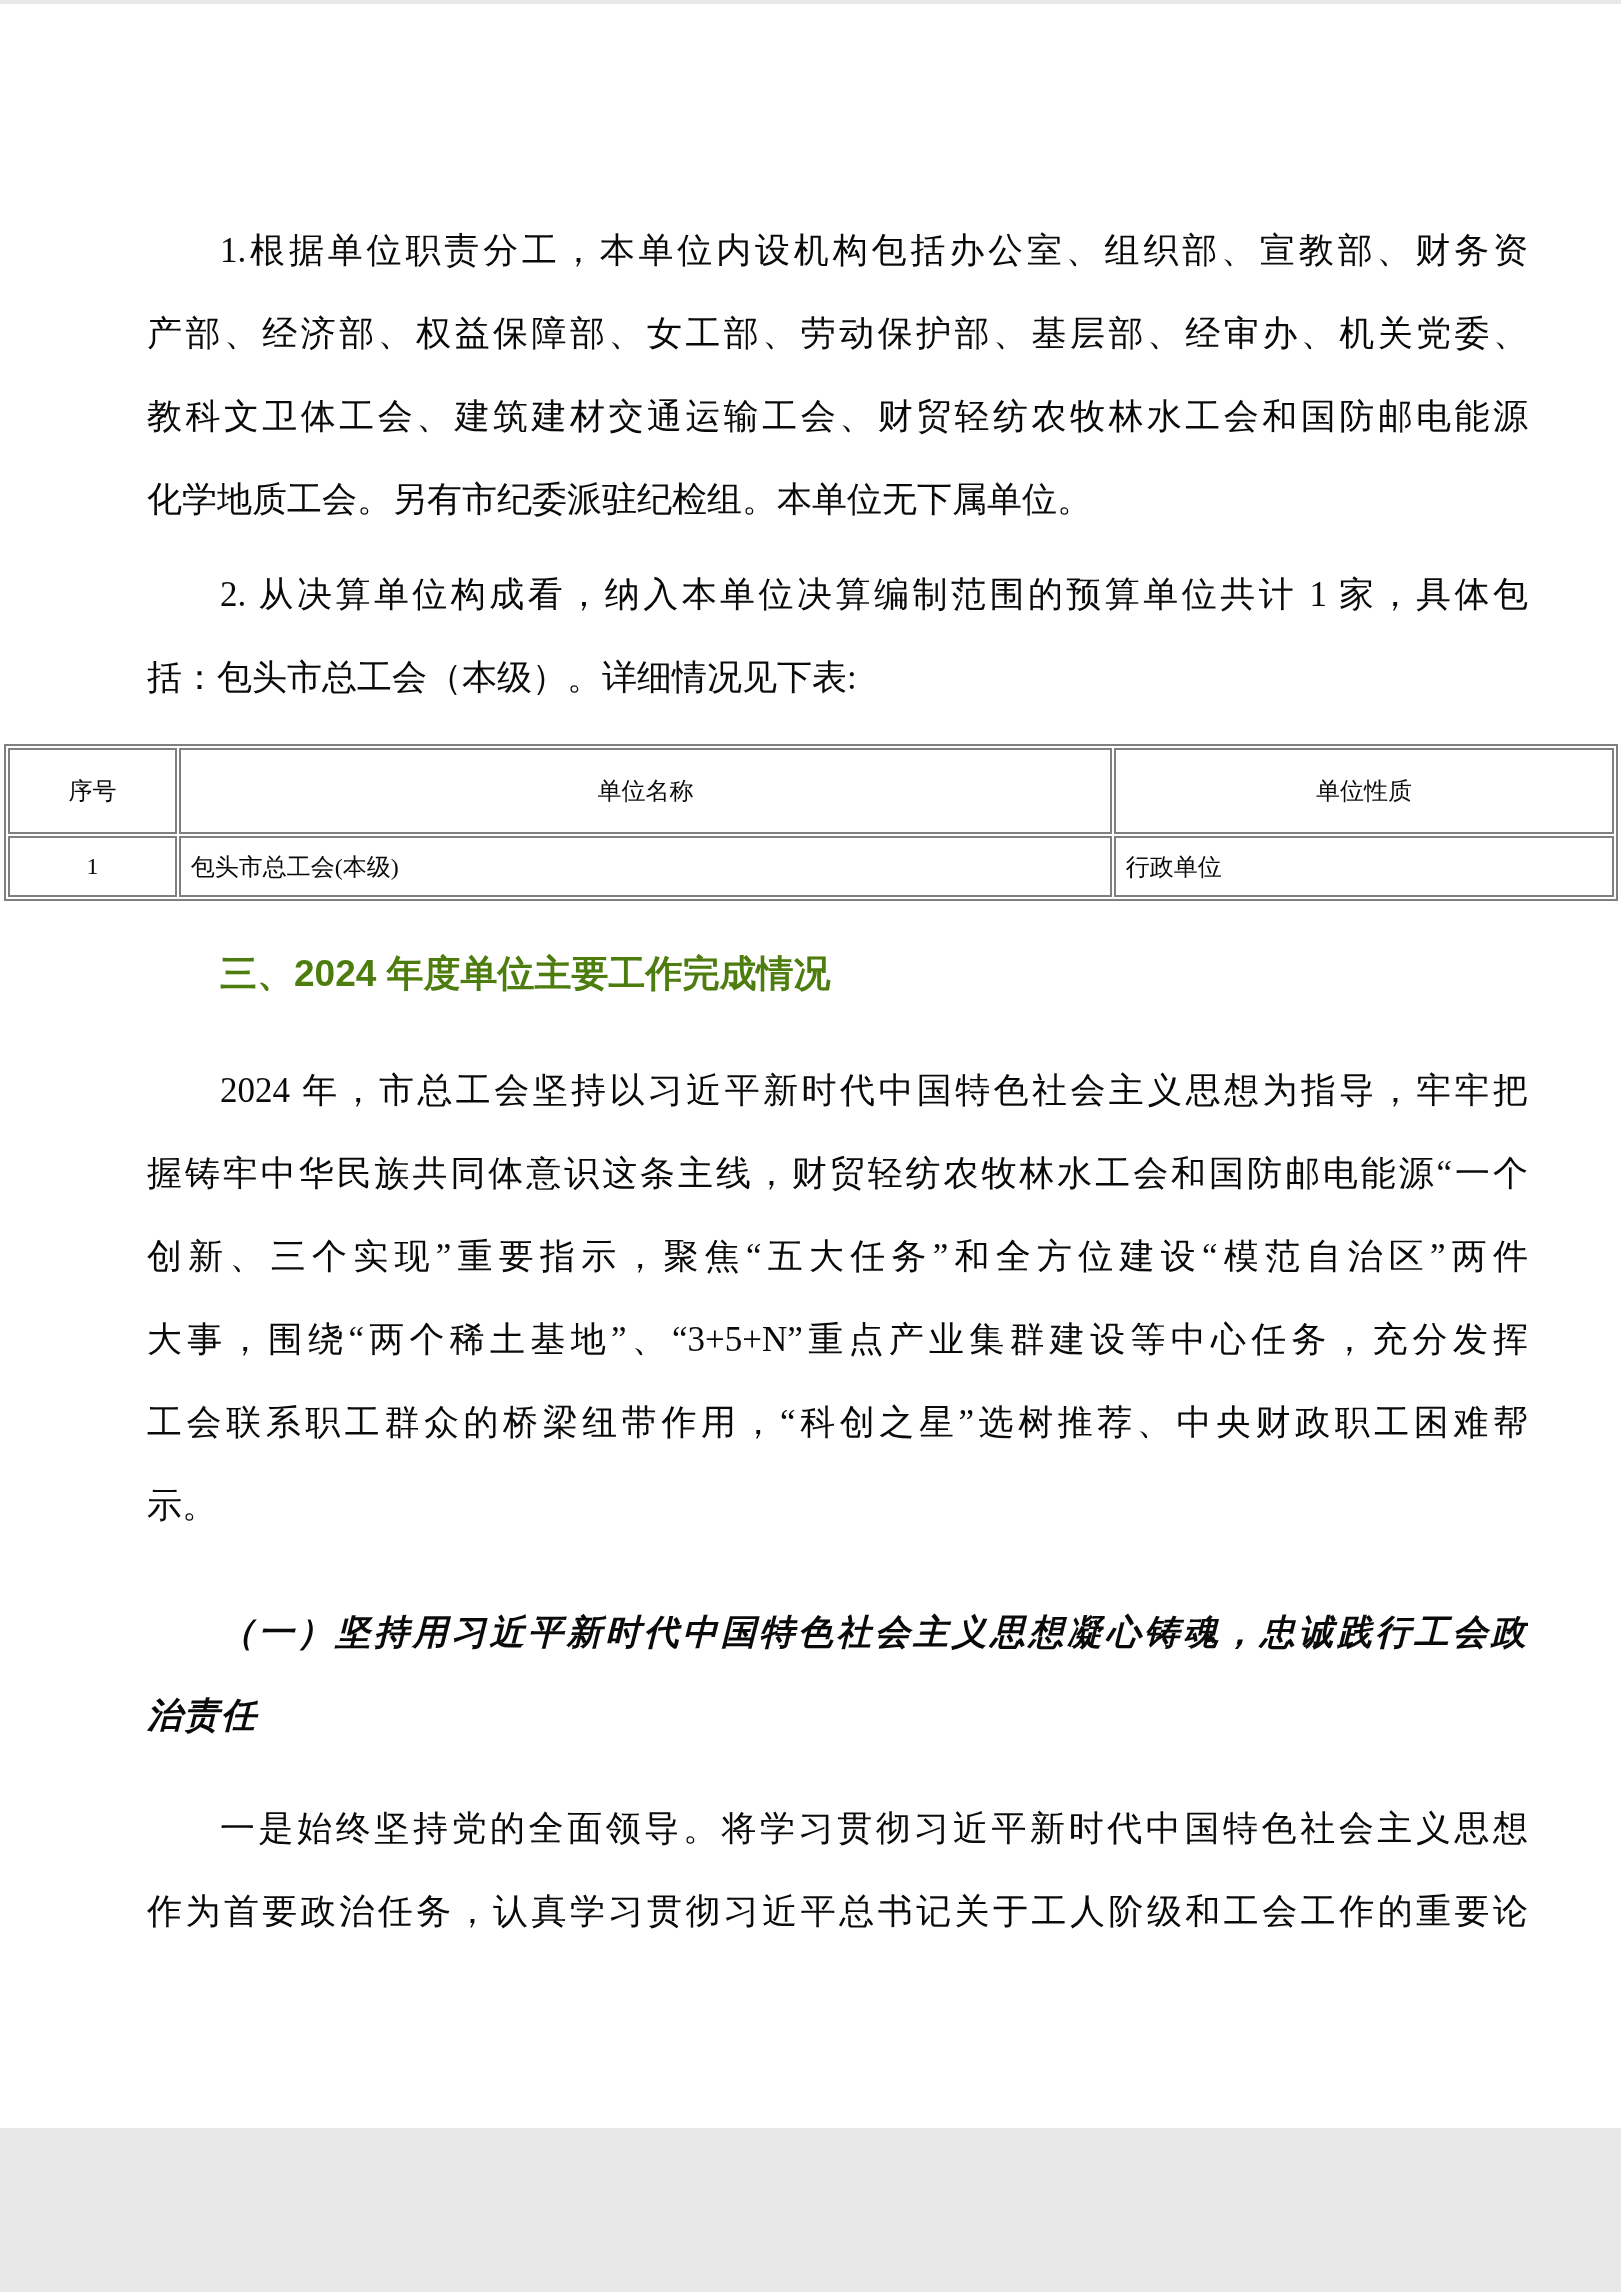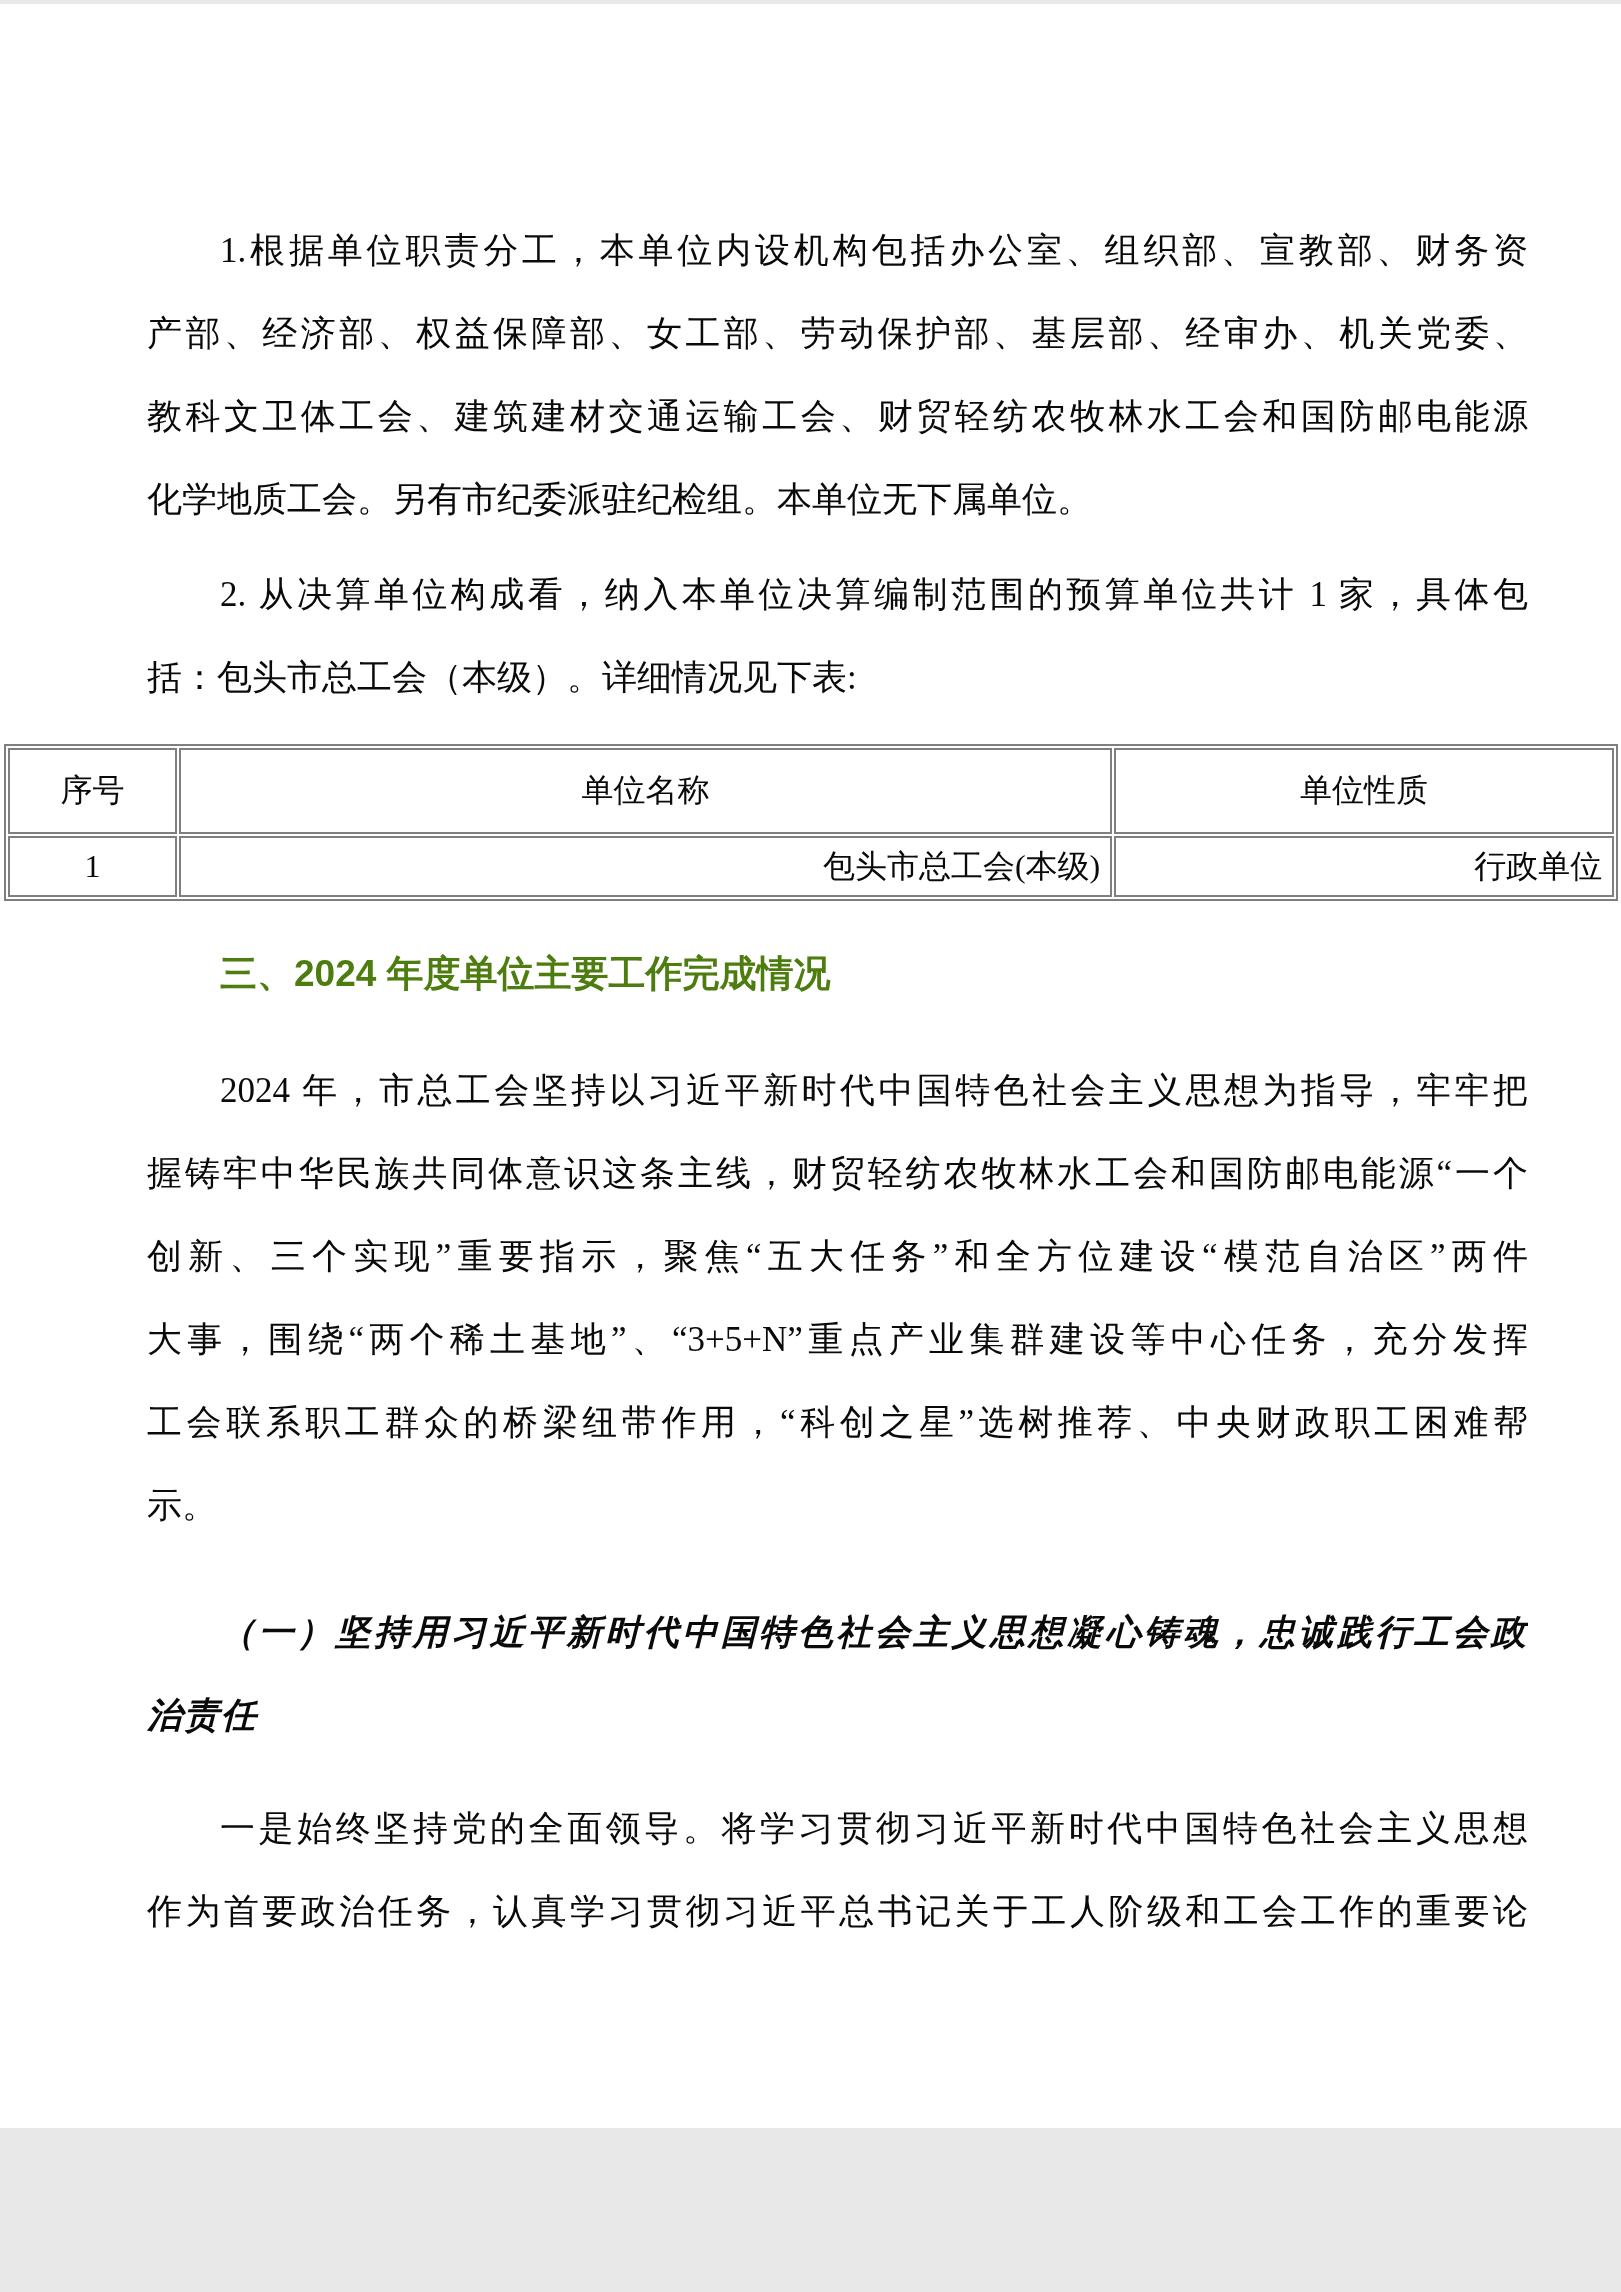--- a/index.html
+++ b/index.html
@@ -31,32 +31,32 @@
 
   table.units {
     margin-top: 25.5px;
     margin-left: -143px;
     width: 1613px;
     table-layout: fixed;
     border-collapse: separate;
     border-spacing: 2.9px;
     border: 2px solid #7f7f7f;
     background: #ffffff;
-    font-size: 32px;
+    font-size: 24px;
   }
   table.units td {
     border: 2px solid #7f7f7f;
     vertical-align: middle;
     padding: 0 9.8px;
     overflow: hidden;
   }
   tr.thead td { height: 82px; text-align: center; }
   tr.tdata td { height: 57px; }
   td.c-center { text-align: center; }
-  td.c-left { text-align: right; font-family: Liberation Serif, serif; }
+  td.c-left { text-align: left; font-family: Liberation Serif, serif; }
 
   .section-heading {
     margin-top: 31px;
     line-height: 83px;
     font-family: "Liberation Sans", "DejaVu Sans", sans-serif;
     font-weight: bold;
     font-size: 37px;
     text-indent: 73px;
     color: #4d7c0f;
   }

